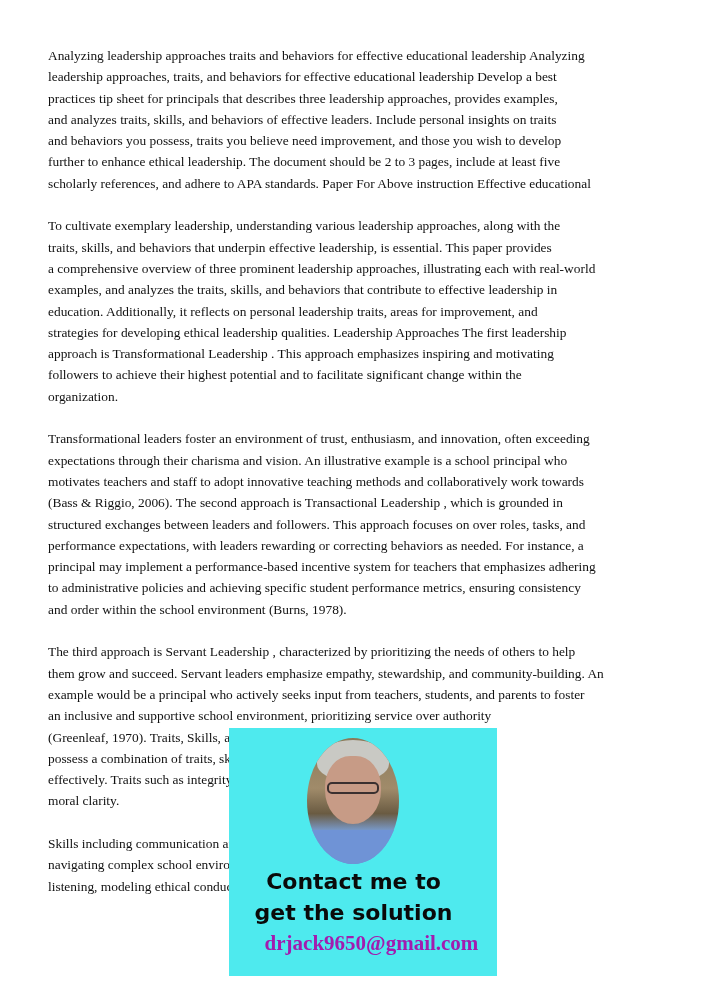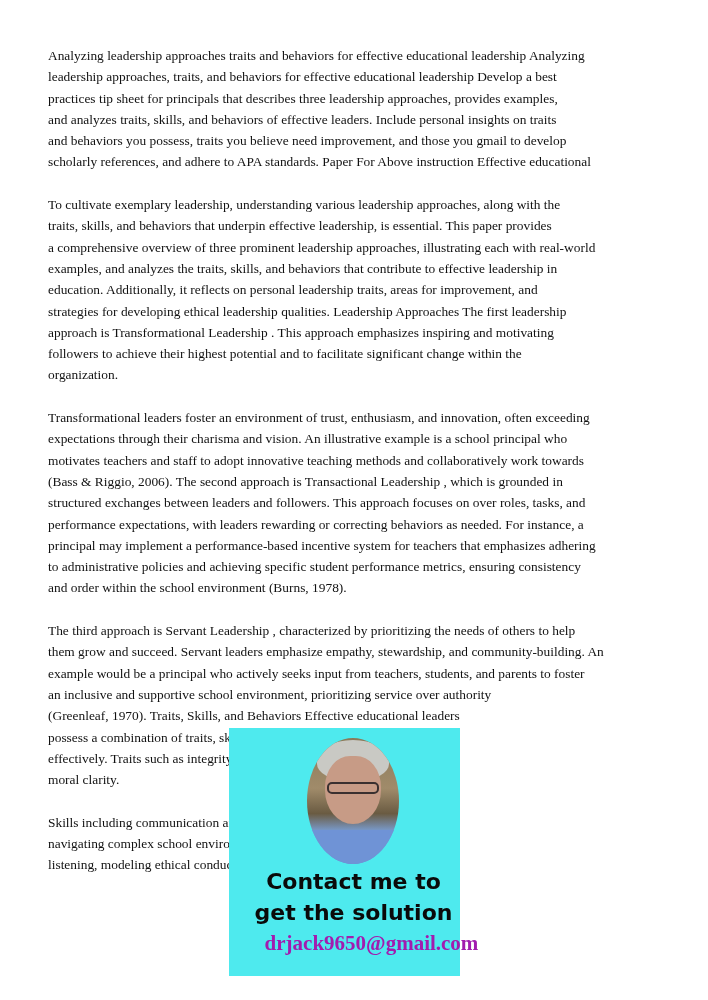--- a/index.html
+++ b/index.html
@@ -8,21 +8,21 @@
       font-family: "Liberation Serif", "DejaVu Serif", serif;
       color: #111111;
     }
     .page {
       position: absolute; left: 48px; top: 45px; width: 600px;
       font-size: 13.4px; line-height: 21.3px;
     }
     .para { margin: 0 0 21.3px 0; white-space: normal; }
     .line { display: block; white-space: nowrap; }
     .overlay {
-      position: absolute; left: 229px; top: 728px; width: 231px; height: 248px;
+      position: absolute; left: 229px; top: 728px; width: 268px; height: 248px;
       background: #4eeaee;
     }
     .photo {
       position: absolute; left: 78px; top: 10px; width: 92px; height: 126px;
       border-radius: 50%;
       overflow: hidden;
       background: linear-gradient(180deg, #8a7a5a 0%, #a08b6a 40%, #6a5b42 60%, #7aa0d8 75%, #6b8fd0 100%);
     }
     .photo .hair { position:absolute; left:10px; top:2px; width:72px; height:40px; border-radius:50% 50% 40% 40%; background:#c9c9c4; }
     .photo .face { position:absolute; left:18px; top:18px; width:56px; height:68px; border-radius:45% 45% 50% 50%; background:#c79b86; }
@@ -43,21 +43,22 @@
   </style>
 </head>
 <body>
 
 <div class="page">
   <div class="para">
     <span class="line">Analyzing leadership approaches traits and behaviors for effective educational leadership Analyzing</span>
     <span class="line">leadership approaches, traits, and behaviors for effective educational leadership Develop a best</span>
     <span class="line">practices tip sheet for principals that describes three leadership approaches, provides examples,</span>
     <span class="line">and analyzes traits, skills, and behaviors of effective leaders. Include personal insights on traits</span>
-    <span class="line">and behaviors you possess, traits you believe need improvement, and those you gmail to develop</span>
+    <span class="line">and behaviors you possess, traits you believe need improvement, and those you wish to develop</span>
+    <span class="line">further to enhance ethical leadership. The document should be 2 to 3 pages, include at least five</span>
     <span class="line">scholarly references, and adhere to APA standards. Paper For Above instruction Effective educational</span>
   </div>
   <div class="para">
     <span class="line">To cultivate exemplary leadership, understanding various leadership approaches, along with the</span>
     <span class="line">traits, skills, and behaviors that underpin effective leadership, is essential. This paper provides</span>
     <span class="line">a comprehensive overview of three prominent leadership approaches, illustrating each with real-world</span>
     <span class="line">examples, and analyzes the traits, skills, and behaviors that contribute to effective leadership in</span>
     <span class="line">education. Additionally, it reflects on personal leadership traits, areas for improvement, and</span>
     <span class="line">strategies for developing ethical leadership qualities. Leadership Approaches The first leadership</span>
     <span class="line">approach is Transformational Leadership . This approach emphasizes inspiring and motivating</span>

